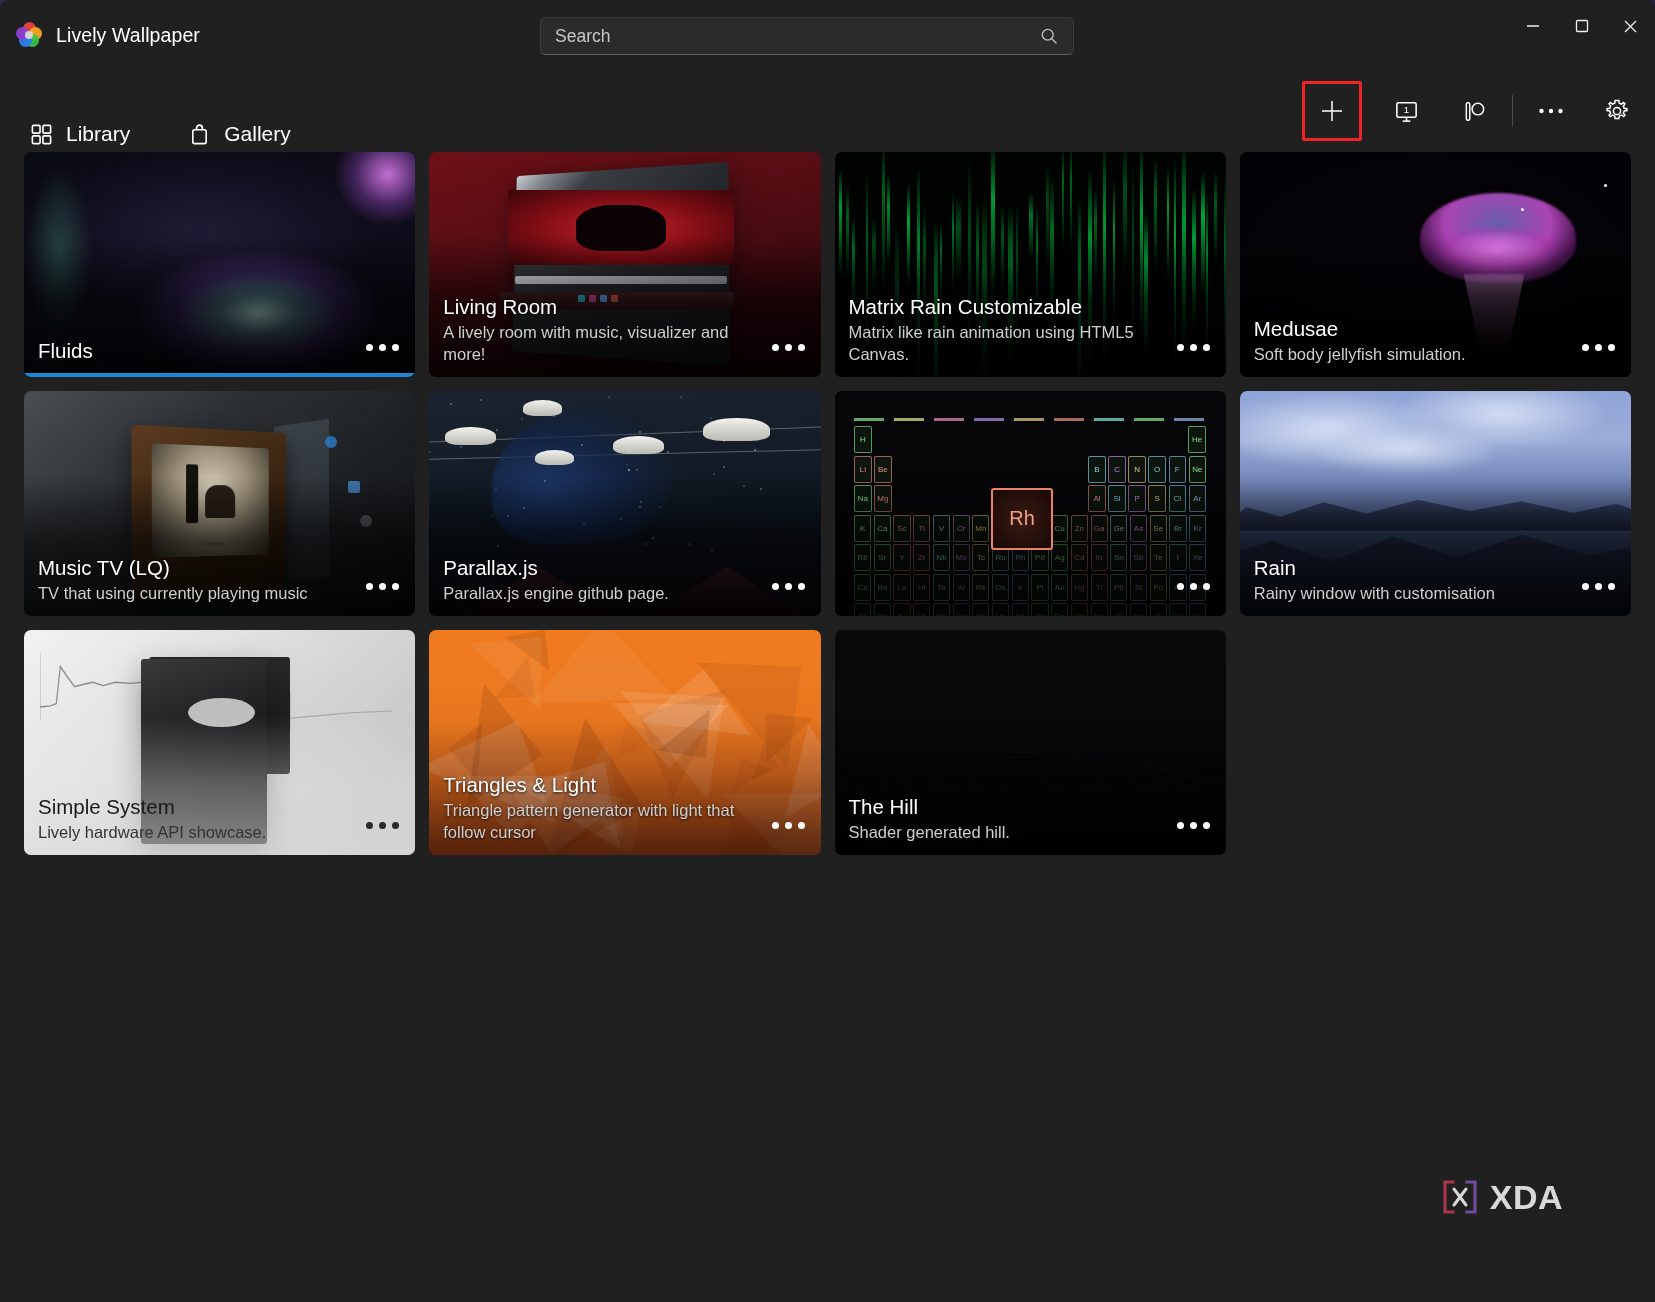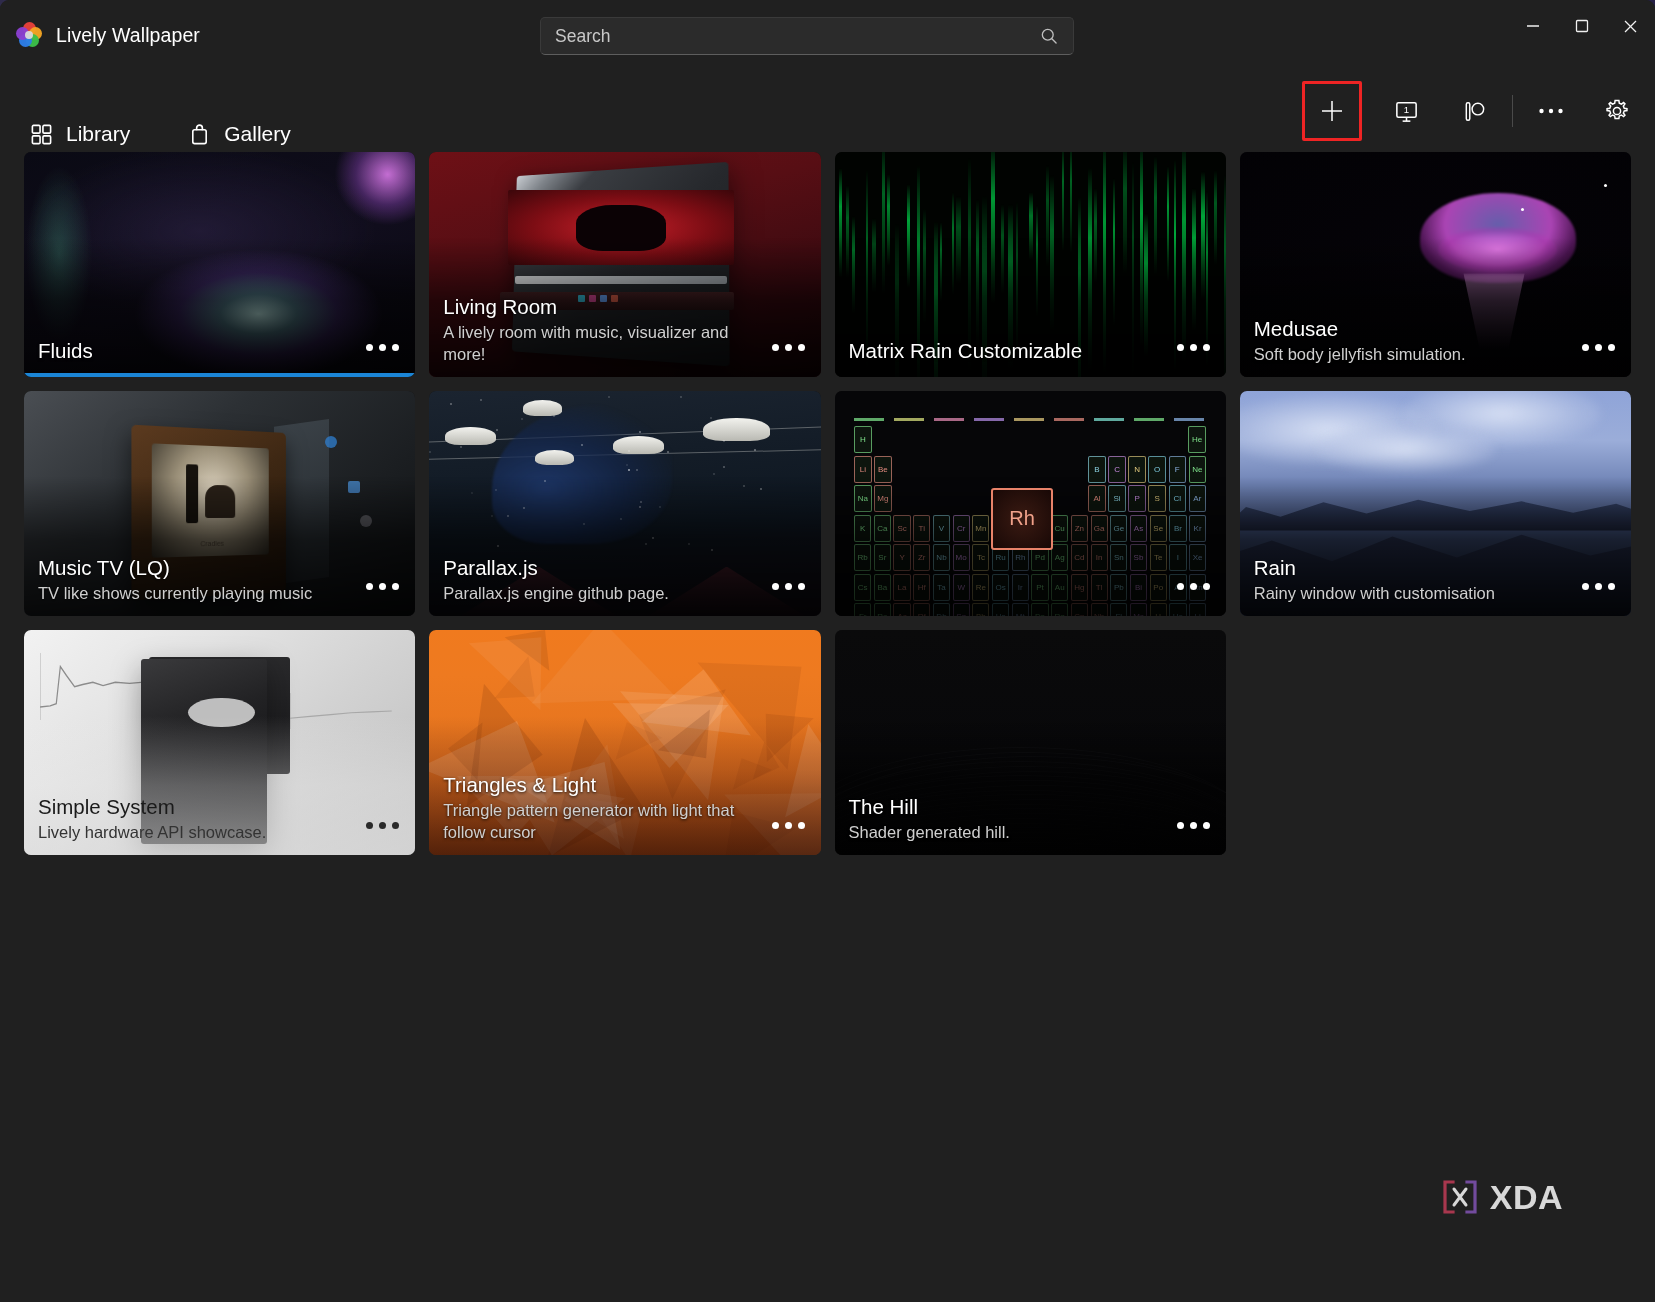--- a/index.html
+++ b/index.html
@@ -583,20 +583,21 @@
               <div class="col" style="left: 88.8355%; height: 98.04%; top: -4.416%; opacity: 0.86; width: 4.036px;"></div>
               <div class="col" style="left: 91.5014%; height: 63.6%; top: 16%; opacity: 0.9; width: 3.764px;"></div>
               <div class="col" style="left: 93.7462%; height: 57.12%; top: 8.512%; opacity: 0.96; width: 3.472px;"></div>
               <div class="col" style="left: 94.889%; height: 78.48%; top: 17.216%; opacity: 0.82; width: 2.02px;"></div>
               <div class="col" style="left: 97.0374%; height: 42.36%; top: 7.936%; opacity: 0.5; width: 2.344px;"></div>
               <div class="col" style="left: 99.4973%; height: 97.08%; top: 9.856%; opacity: 0.56; width: 2.344px;"></div>
             </div>
           <div class="shade"></div>
           <div class="meta">
             <div class="c-title">Matrix Rain Customizable</div>
+            <div class="c-desc">Matrix like rain animation using HTML5 Canvas.</div>
           </div>
           <div class="dots">
               <i></i>
               <i></i>
               <i></i>
             </div>
         </div>
 
         <div class="card">
           <div class="thumb t-medusae" id="medusae-art">
@@ -627,21 +628,21 @@
                 <div class="cap">Cradles</div>
               </div>
             </div>
             <div class="sticker" style="right:20%;top:20%;background:#2f7fd0;border-radius:50%"></div>
             <div class="sticker" style="right:14%;top:40%;background:#4a8fd6"></div>
             <div class="sticker" style="right:11%;top:55%;background:#6a6a70;border-radius:50%"></div>
           </div>
           <div class="shade"></div>
           <div class="meta">
             <div class="c-title">Music TV (LQ)</div>
-            <div class="c-desc">TV like shows currently playing music</div>
+            <div class="c-desc">TV that using currently playing music</div>
           </div>
           <div class="dots">
               <i></i>
               <i></i>
               <i></i>
             </div>
         </div>
 
         <div class="card">
           <div class="thumb t-parallax" id="parallax-art">

